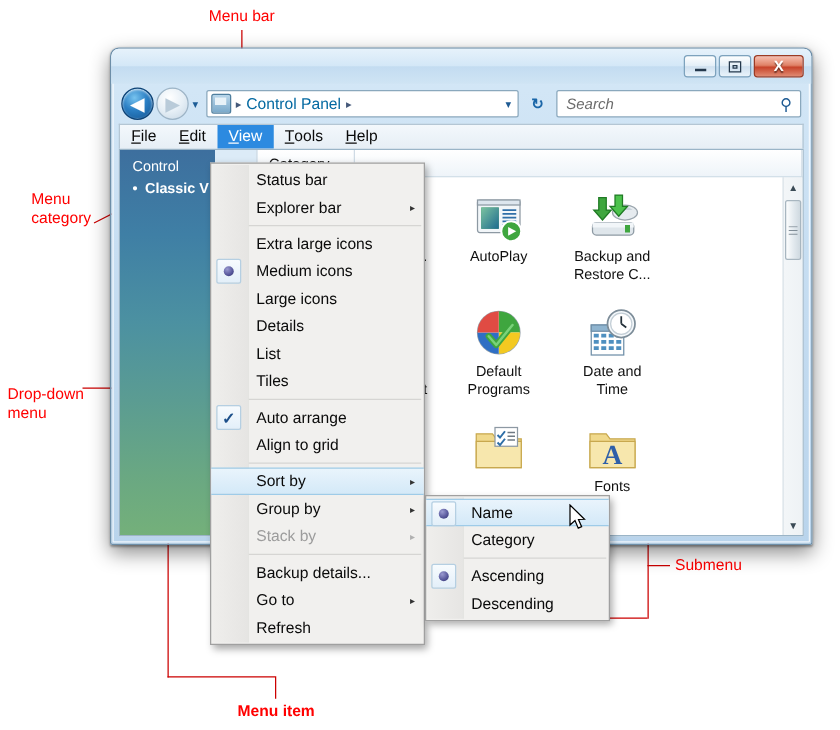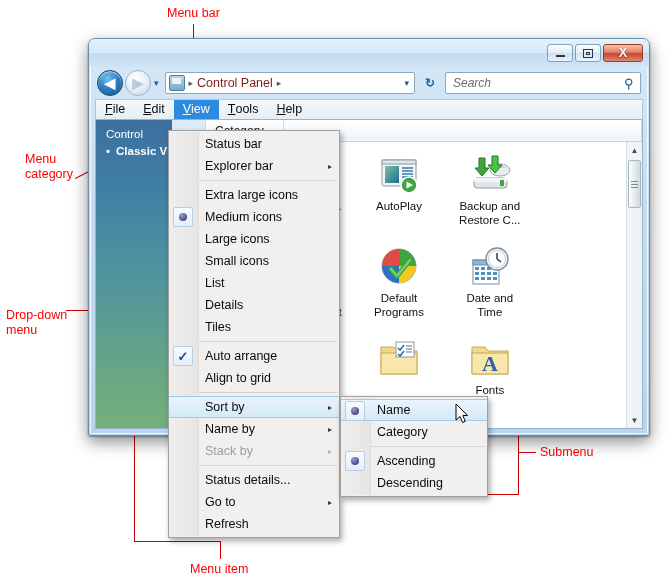--- a/index.html
+++ b/index.html
@@ -99,21 +99,21 @@
     position:relative;
   }
   .cp-icon{
     width:16px;height:16px;margin-left:3px;flex:0 0 auto;
     background:linear-gradient(180deg,#b9d6ea,#7aa9ca);
     border:1px solid #4e7e9e;border-radius:2px;position:relative;
     box-sizing:border-box;
   }
   .cp-icon:after{content:"";position:absolute;left:2px;top:2px;width:9px;height:6px;background:#e8f2f8;}
   .crumbsep{color:#45597a;font-size:9px;margin:0 4px;}
-  .crumb{font-size:12.5px;color:#7f1d1d;}
+  .crumb{font-size:12.5px;color:#0369a1;}
   .addr-drop{margin-left:auto;margin-right:5px;color:#1d5a93;font-size:9px;}
   .refresh{
     width:22px;height:22px;margin-right:4px;display:flex;align-items:center;justify-content:center;
     color:#1a66a8;font-size:12px;font-weight:bold;
   }
   .search{
     width:196px;height:22px;margin-right:8px;
     background:#ffffff;border:1px solid #8aa8bd;border-radius:2px;
     display:flex;align-items:center;box-sizing:border-box;
   }
@@ -278,21 +278,21 @@
 menu</div>
   <div class="ln h" style="left:66px;top:310px;width:68px;"></div>
   <div class="ln v" style="left:134px;top:112px;height:430px;"></div>
   <div class="ln h" style="left:134px;top:541px;width:86px;"></div>
 
   <div class="anno" style="left:540px;top:445px;">Submenu</div>
   <div class="ln h" style="left:518px;top:452px;width:18px;"></div>
   <div class="ln v" style="left:518px;top:399px;height:96px;"></div>
   <div class="ln h" style="left:440px;top:494px;width:78px;"></div>
 
-  <div class="anno" style="left:190px;top:562px;">Menu item</div>
+  <div class="anno" style="left:190px;top:562px;font-weight:bold;">Menu item</div>
   <div class="ln v" style="left:220px;top:541px;height:18px;"></div>
 
   <div class="ln h" style="left:98px;top:99px;width:188px;"></div>
   <div class="ln v" style="left:98px;top:99px;height:16px;"></div>
   <div class="ln v" style="left:286px;top:99px;height:16px;"></div>
   <div class="ln v" style="left:168px;top:115px;height:18px;"></div>
   <div class="ln h" style="left:168px;top:124px;width:34px;"></div>
 
   <div class="win">
     <div class="win-inner-edge"></div>
@@ -622,57 +622,54 @@
       <div class="row">
         <div class="mark">
           <div class="radio-dot"></div>
         </div>
         <span>Medium icons</span>
       </div>
       <div class="row">
         <span>Large icons</span>
       </div>
       <div class="row">
-        <span>Small icons</span>
+        <span>Details</span>
       </div>
       <div class="row">
         <span>List</span>
-      </div>
-      <div class="row">
-        <span>Details</span>
       </div>
       <div class="row">
         <span>Tiles</span>
       </div>
       <div class="sep"></div>
       <div class="row">
         <div class="mark">
           <span class="check">✓</span>
         </div>
         <span>Auto arrange</span>
       </div>
       <div class="row">
         <span>Align to grid</span>
       </div>
       <div class="sep"></div>
       <div class="row hl">
         <span>Sort by</span>
         <span class="arrow">▸</span>
       </div>
       <div class="row">
-        <span>Name by</span>
+        <span>Group by</span>
         <span class="arrow">▸</span>
       </div>
       <div class="row dim">
         <span>Stack by</span>
         <span class="arrow">▸</span>
       </div>
       <div class="sep"></div>
       <div class="row">
-        <span>Status details...</span>
+        <span>Backup details...</span>
       </div>
       <div class="row">
         <span>Go to</span>
         <span class="arrow">▸</span>
       </div>
       <div class="row">
         <span>Refresh</span>
       </div>
     </div>
 

